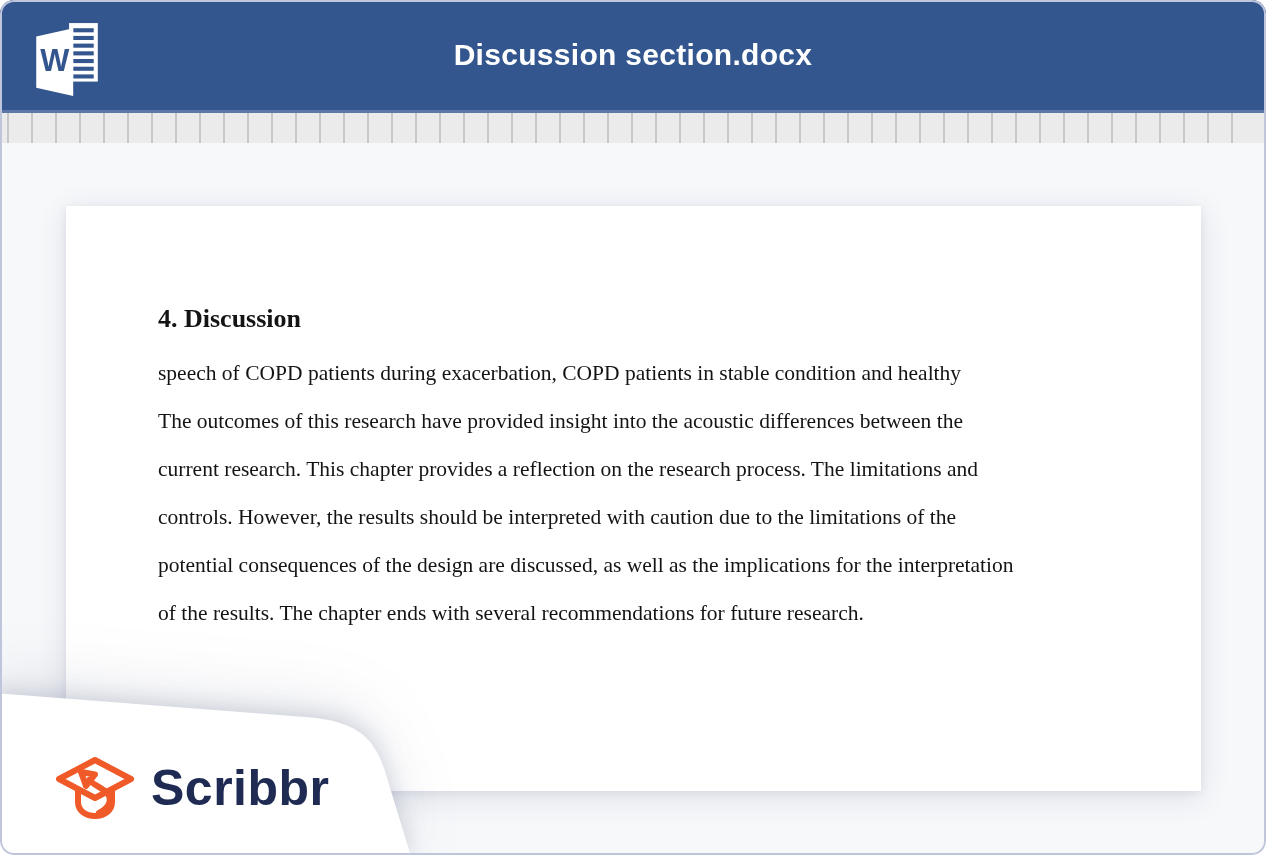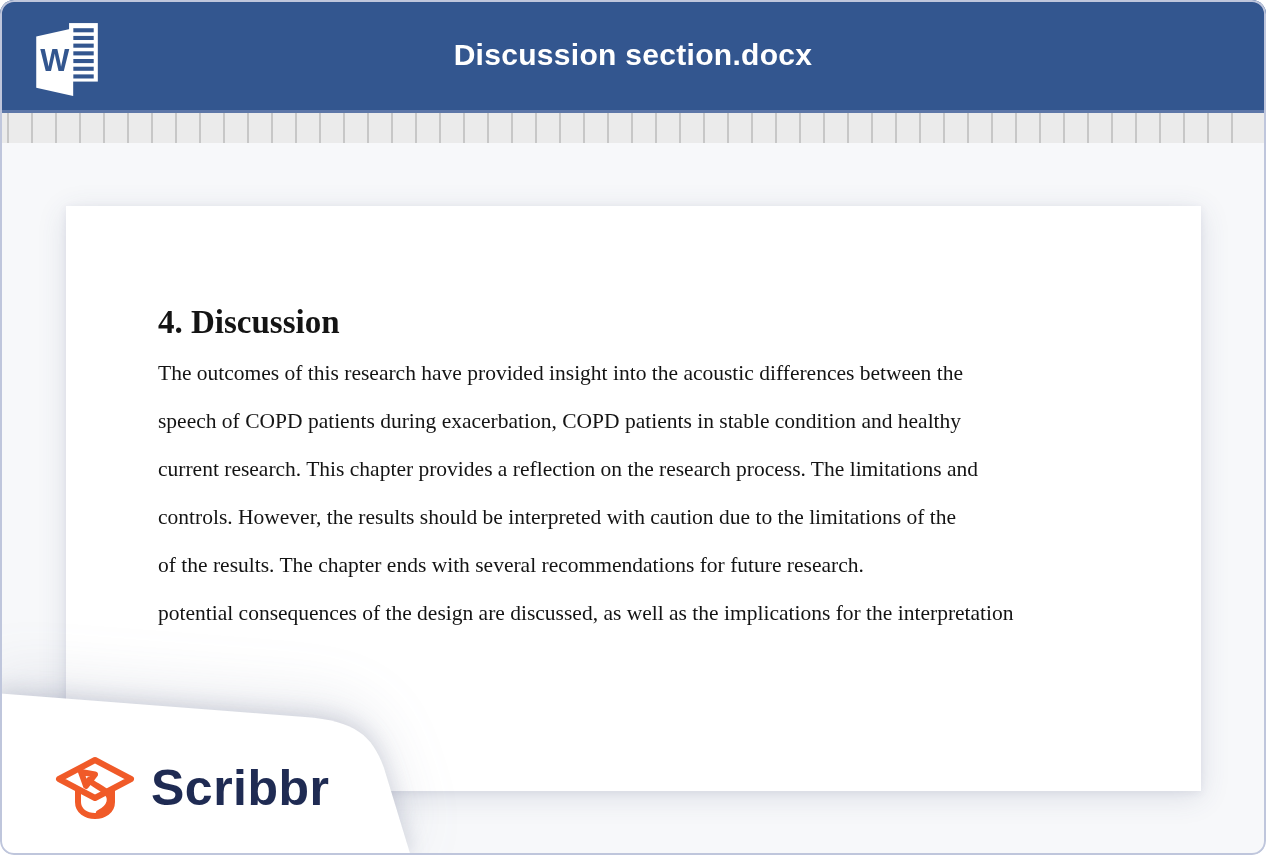--- a/index.html
+++ b/index.html
@@ -49,21 +49,21 @@
   
   .page{
     position:absolute;left:66px;top:206px;width:1135px;height:585px;
     background:var(--page);
     box-shadow:0 6px 28px rgba(60,70,110,.14),0 2px 8px rgba(60,70,110,.08);
     z-index:3;
   }
   .doc-heading{
     position:absolute;left:92px;top:98px;
     font-family:"Liberation Serif",serif;font-weight:bold;
-    font-size:33px;color:var(--text);white-space:nowrap;
+    font-size:26px;color:var(--text);white-space:nowrap;
   }
   .doc-paragraph{
     position:absolute;left:92px;top:143px;width:1010px;
     font-family:"Liberation Serif",serif;font-size:21.5px;
     line-height:48px;color:var(--text);
   }
   .doc-line{white-space:nowrap;}
   
   .banner-svg{position:absolute;left:0;top:0;z-index:10;pointer-events:none;}
   .banner-shape{
@@ -103,26 +103,26 @@
       <text x="23" y="50" text-anchor="middle" font-family="Liberation Sans, sans-serif" font-size="30" font-weight="bold" fill="var(--header_blue)">W</text>
     </svg>
     <div class="title">Discussion section.docx</div>
   </div>
 
   <div class="ruler"></div>
 
   <div class="page">
     <div class="doc-heading">4. Discussion</div>
     <div class="doc-paragraph">
+      <div class="doc-line">speech of COPD patients during exacerbation, COPD patients in stable condition and healthy</div>
       <div class="doc-line">The outcomes of this research have provided insight into the acoustic differences between the</div>
-      <div class="doc-line">speech of COPD patients during exacerbation, COPD patients in stable condition and healthy</div>
       <div class="doc-line">current research. This chapter provides a reflection on the research process. The limitations and</div>
       <div class="doc-line">controls. However, the results should be interpreted with caution due to the limitations of the</div>
+      <div class="doc-line">potential consequences of the design are discussed, as well as the implications for the interpretation</div>
       <div class="doc-line">of the results. The chapter ends with several recommendations for future research.</div>
-      <div class="doc-line">potential consequences of the design are discussed, as well as the implications for the interpretation</div>
     </div>
   </div>
 
   <svg class="banner-svg" width="1266" height="855" viewBox="0 0 1266 855" aria-hidden="true">
     <path class="banner-shape" d="M -6,693 L 305,717 C 355,721 372,735 384,768 L 412,860 L -6,860 Z"></path>
   </svg>
 
   <div class="logo">
     <svg width="82" height="72" viewBox="0 0 82 72" aria-hidden="true">
       <g fill="none" stroke="var(--orange)" stroke-width="6" stroke-linejoin="round" stroke-linecap="round">

